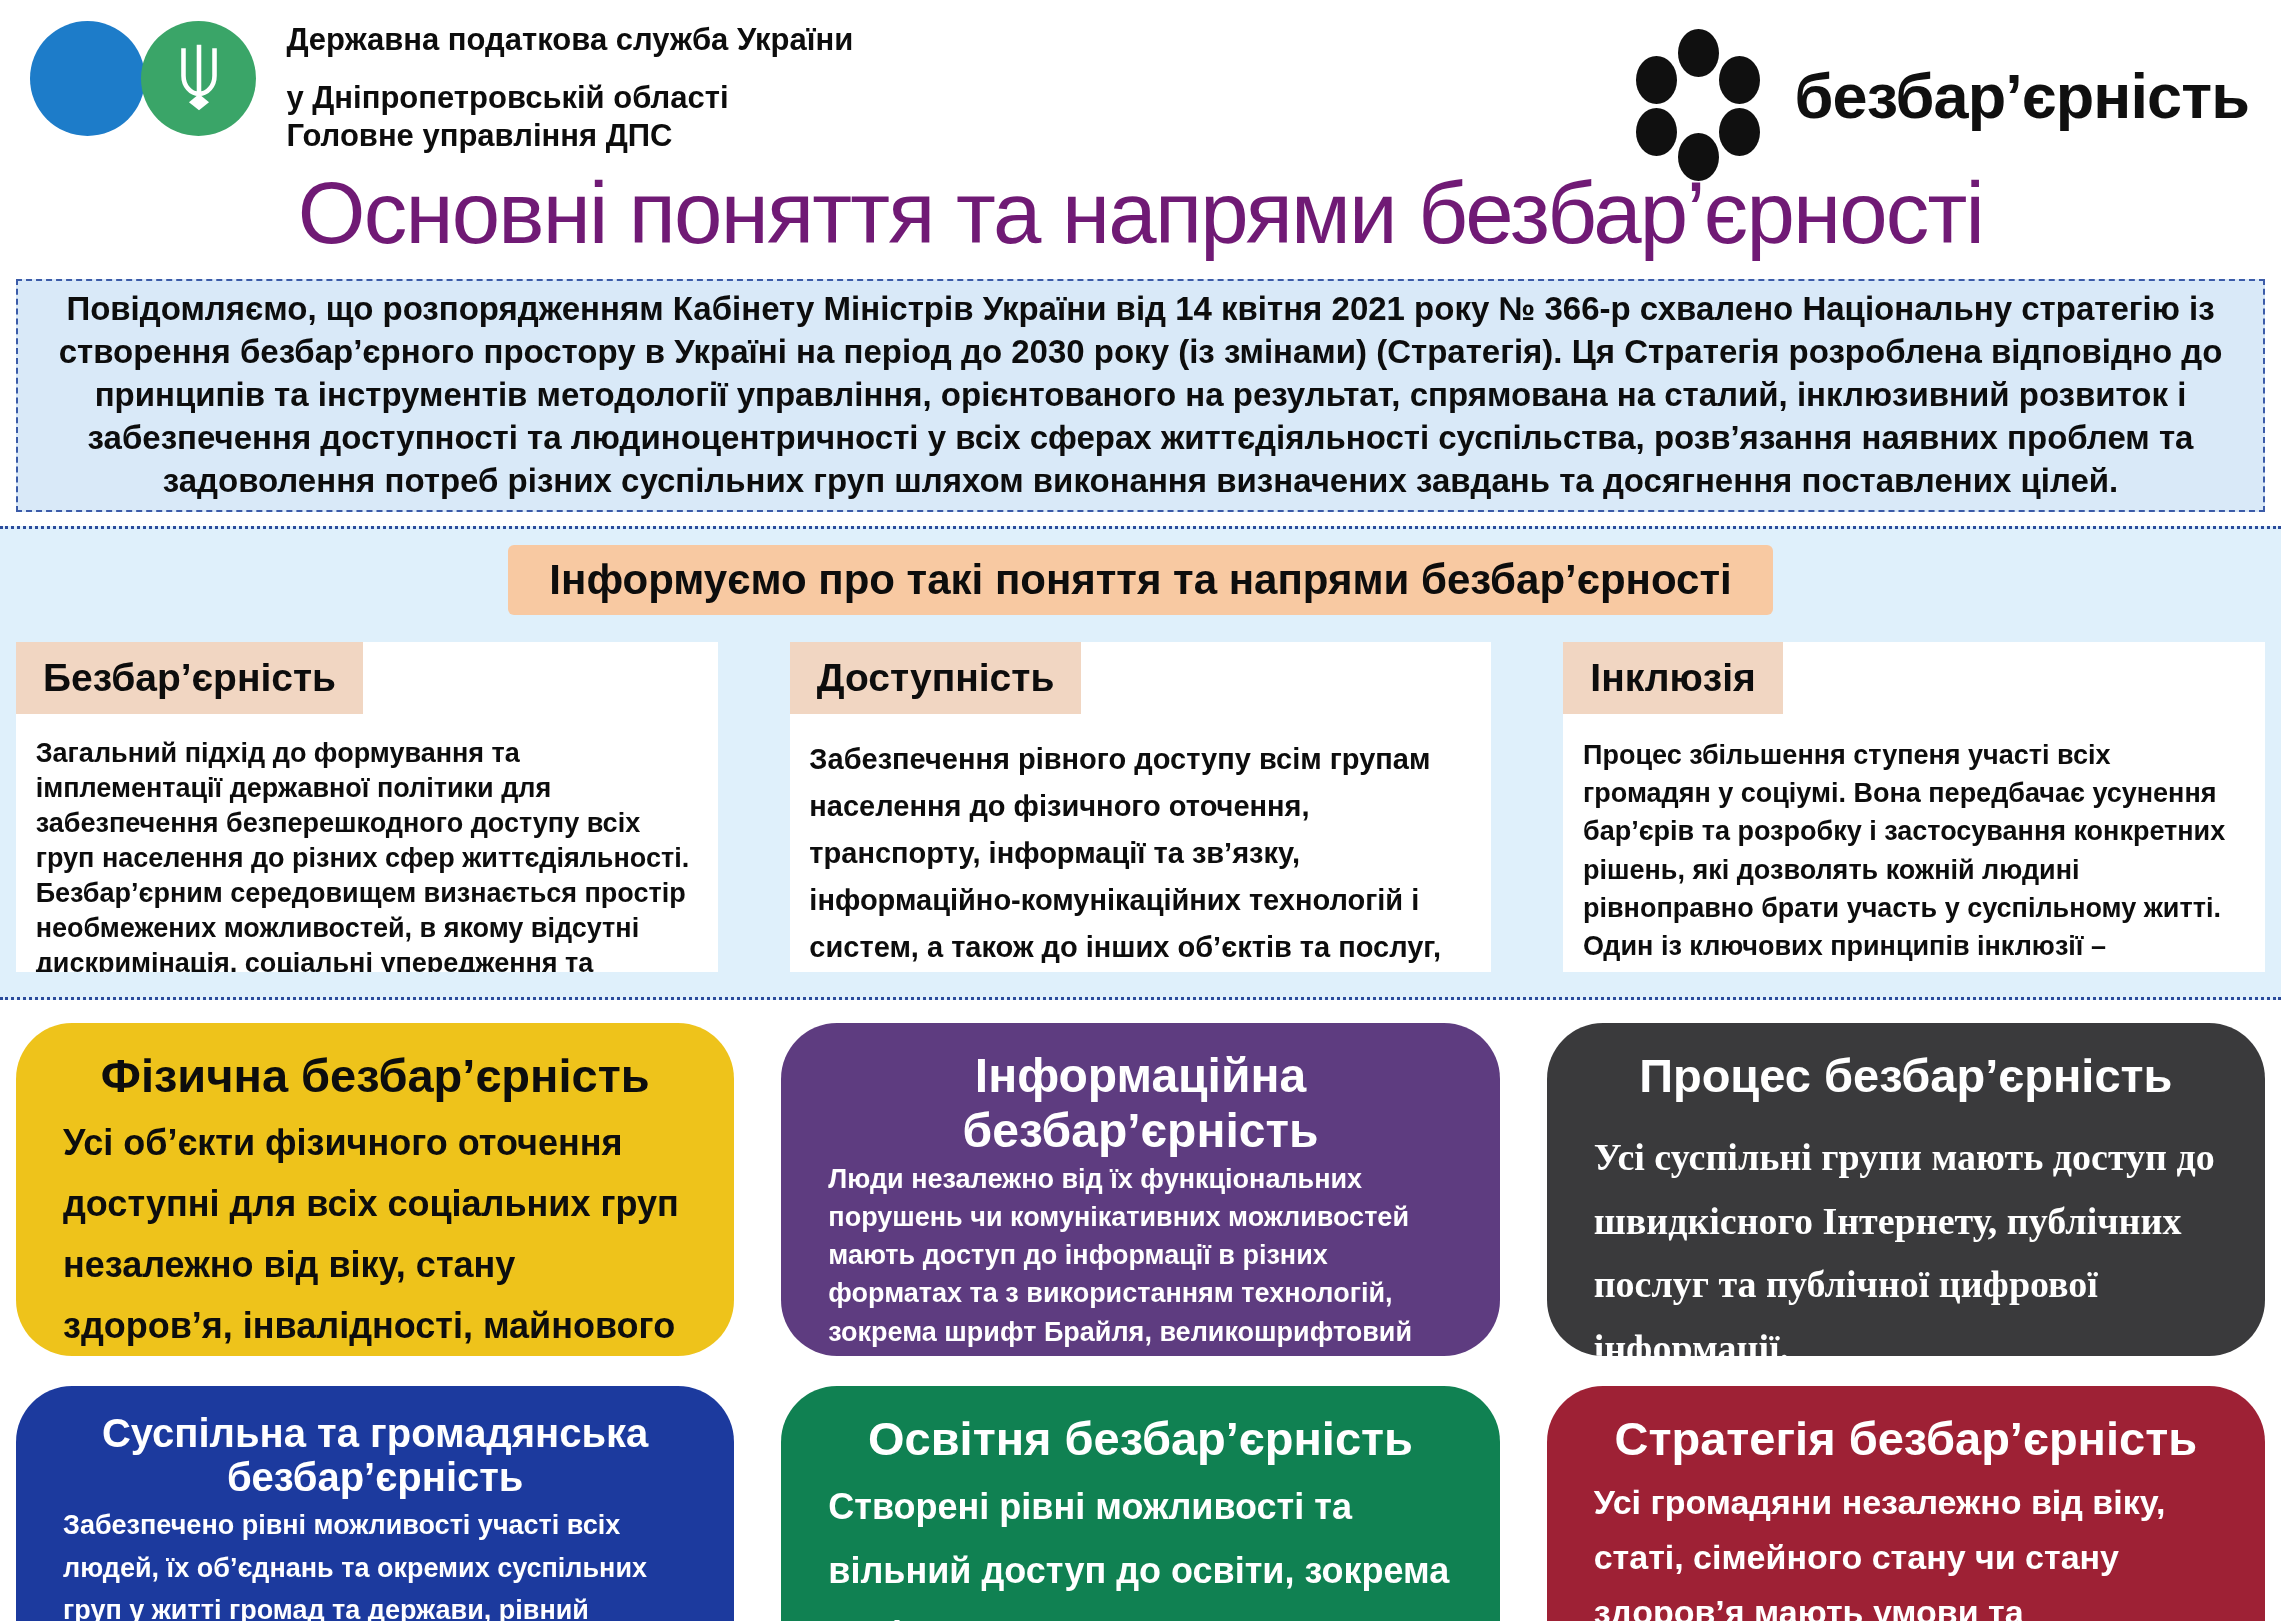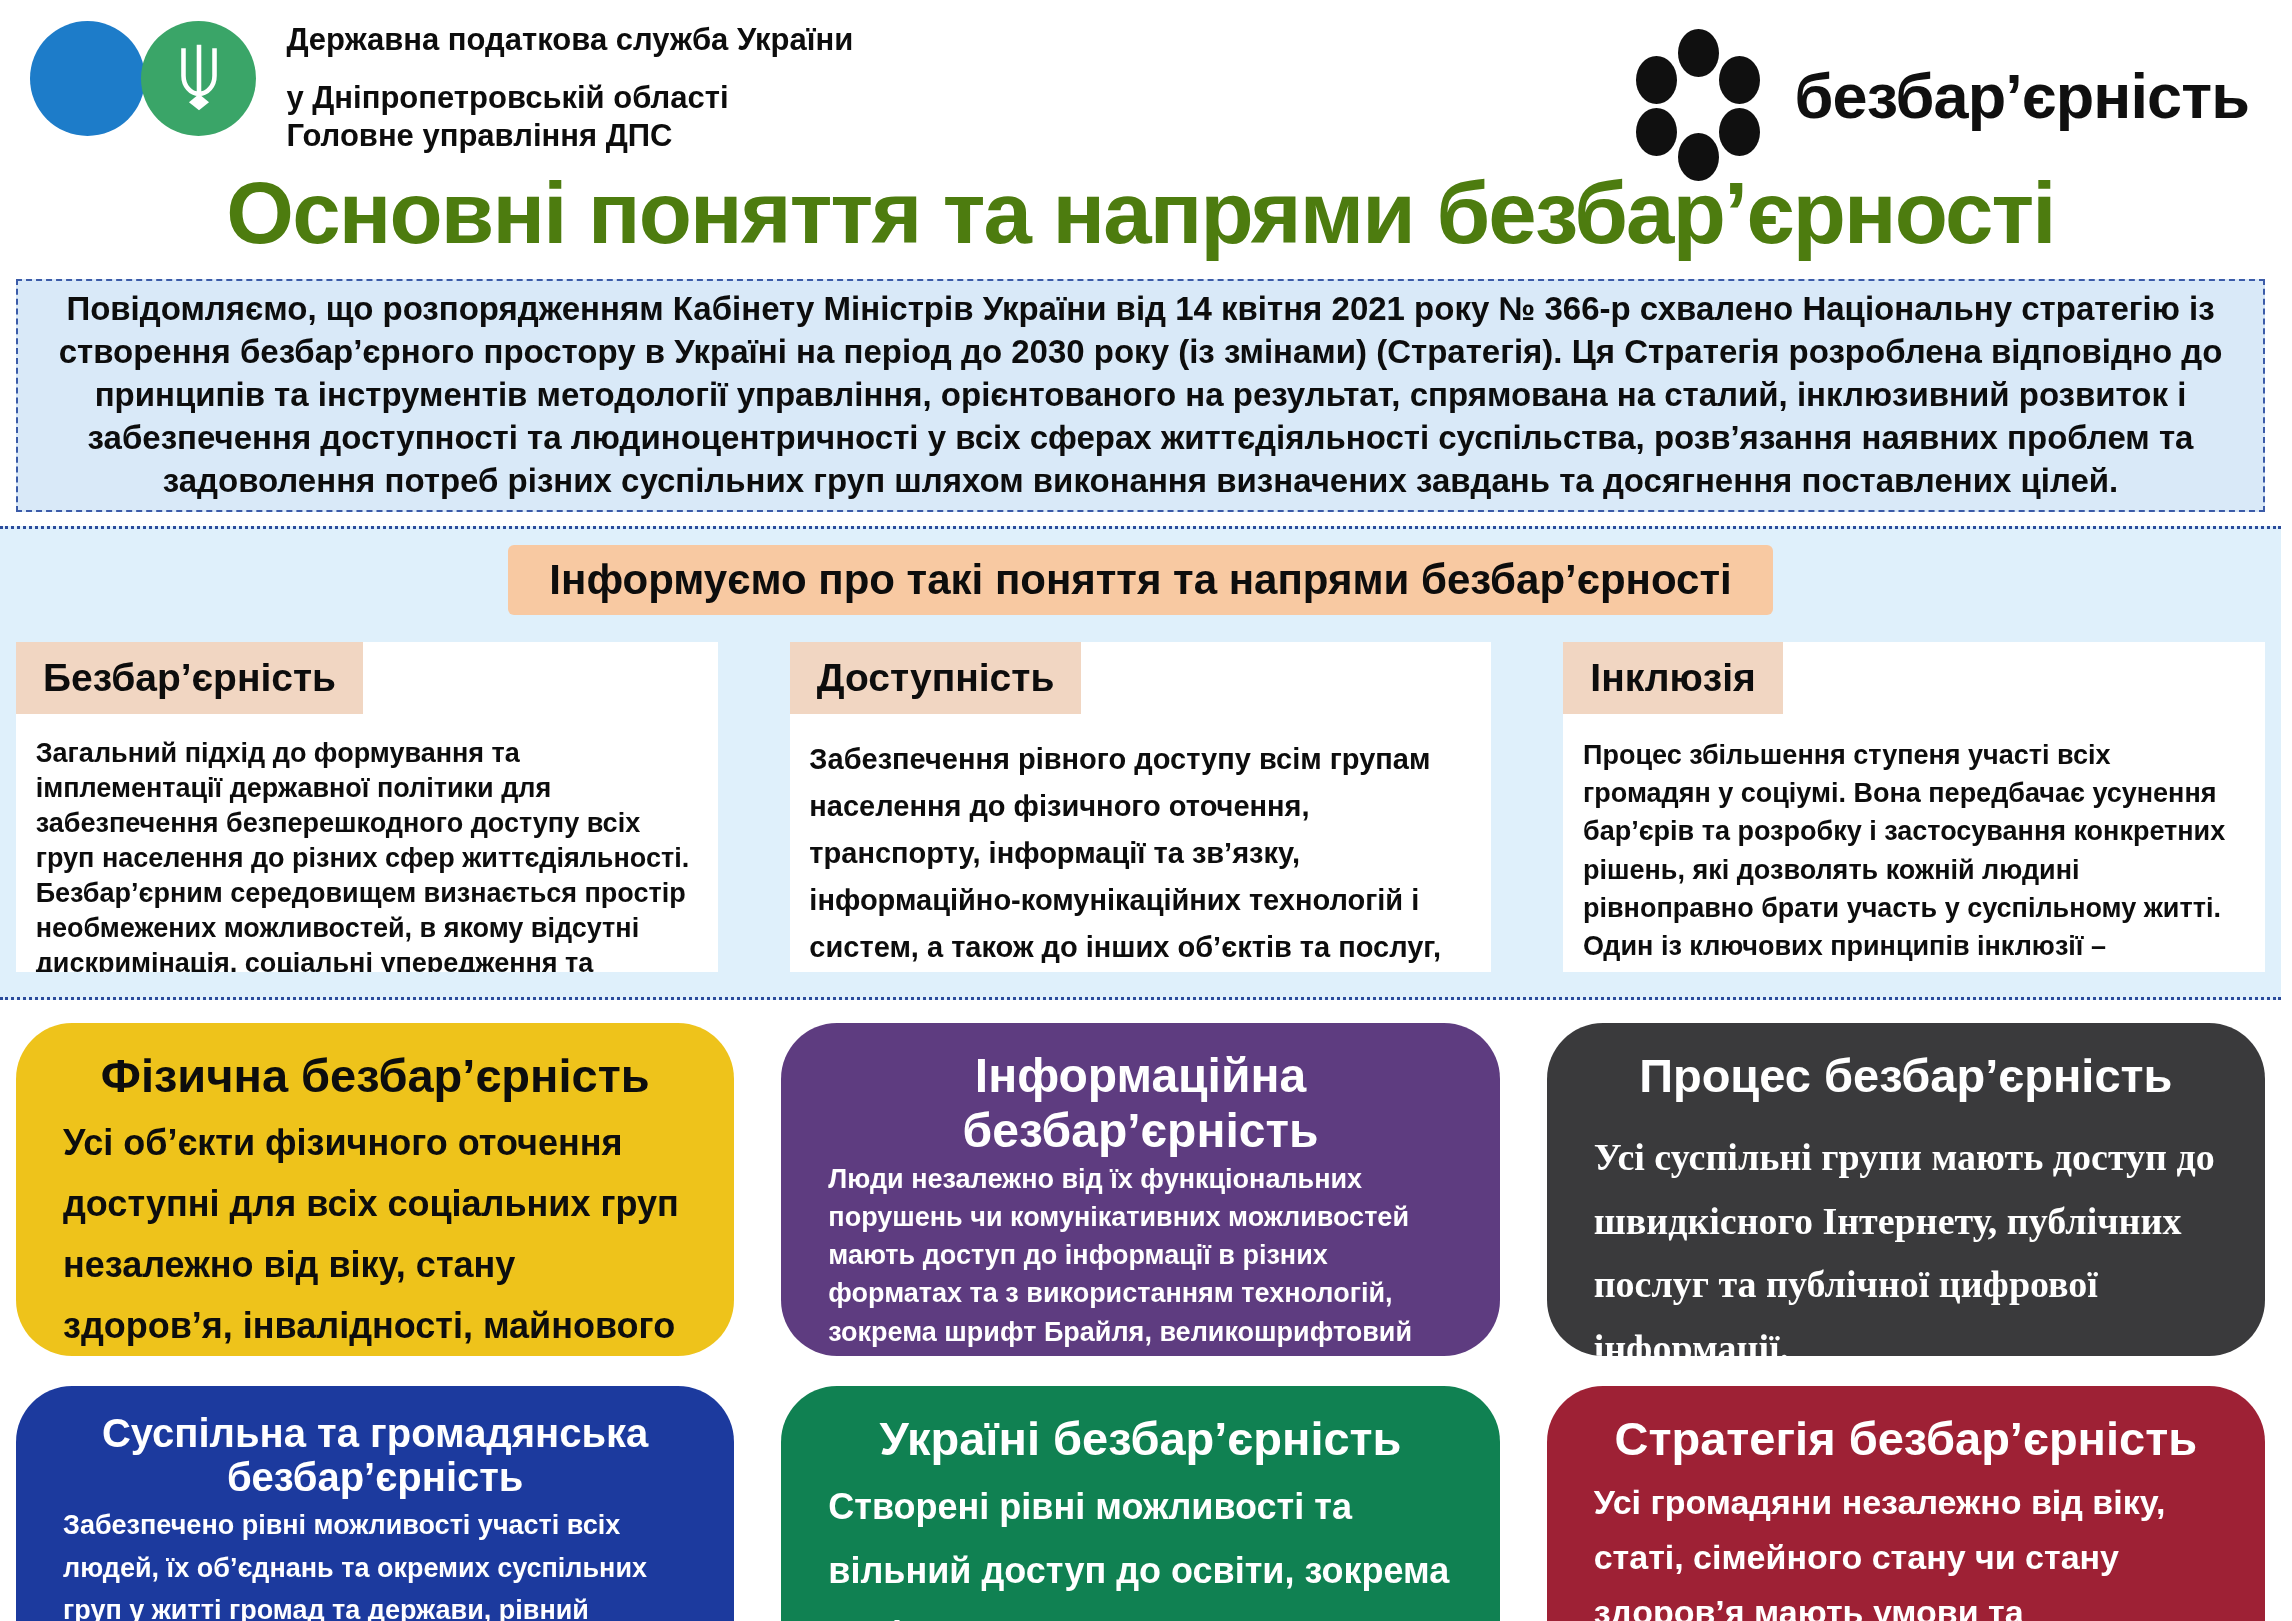--- a/index.html
+++ b/index.html
@@ -21,21 +21,21 @@
   .dot{position:absolute;width:41px;height:48px;border-radius:50%;background:#101010;}
   .dot.d1{left:47px;top:0;}
   .dot.d2{left:5.4px;top:27px;}
   .dot.d3{left:88px;top:27px;}
   .dot.d4{left:5.4px;top:79px;}
   .dot.d5{left:88px;top:79px;}
   .dot.d6{left:47px;top:104px;}
   .wordmark{font-size:63px;font-weight:800;letter-spacing:-0.9px;color:#101010;}
 
   
-  .title{text-align:center;font-size:87px;font-weight:700;letter-spacing:-1.8px;margin:5.4px 0 16px;color:#4d7c0f;}
+  .title{text-align:center;font-size:87px;font-weight:400;letter-spacing:-1.8px;margin:5.4px 0 16px;color:#701a75;}
 
   
   .intro{margin:0 16px;background:var(--intro-bg);border:2.7px dashed var(--intro-border);
          padding:7px 25px;text-align:center;font-size:33px;line-height:1.3;font-weight:700;}
 
   
   .band{margin-top:14.3px;background:var(--band-bg);border-top:3.6px dotted var(--divider);
         border-bottom:3.6px dotted var(--divider);padding:12.5px 16px 25px;}
   .banner{width:max-content;margin:3.6px auto 0;background:var(--banner-bg);border-radius:6px;
           padding:10.7px 41px;font-size:42px;font-weight:800;}
@@ -130,21 +130,21 @@
     </div>
     <div class="card c2" style="background: rgb(58, 58, 60); color: rgb(255, 255, 255);">
       <h3>Процес безбар’єрність</h3>
       <div class="body">Усі суспільні групи мають доступ до швидкісного Інтернету, публічних послуг та публічної цифрової інформації.</div>
     </div>
     <div class="card c3" style="background: rgb(28, 58, 158); color: rgb(255, 255, 255);">
       <h3>Суспільна та громадянська безбар’єрність</h3>
       <div class="body">Забезпечено рівні можливості участі всіх людей, їх об’єднань та окремих суспільних груп у житті громад та держави, рівний доступ до суспільно-політичного та культурного життя, сприятливе середовище для фізичного розвитку та самореалізації, а також інклюзивне середовище як передумова для участі в усіх формах суспільного життя та громадської активності.</div>
     </div>
     <div class="card c4" style="background: rgb(16, 129, 82); color: rgb(255, 255, 255);">
-      <h3>Україні безбар’єрність</h3>
+      <h3>Освітня безбар’єрність</h3>
       <div class="body">Створені рівні можливості та вільний доступ до освіти, зокрема освіти протягом життя, а також здобуття іншої професії, підвищення кваліфікації та опанування додаткових компетентностей.</div>
     </div>
     <div class="card c5" style="background: rgb(158, 33, 53); color: rgb(255, 255, 255);">
       <h3>Стратегія безбар’єрність</h3>
       <div class="body">Усі громадяни незалежно від віку, статі, сімейного стану чи стану здоров’я мають умови та можливості для працевлаштування, отримання фінансових та інших ресурсів для заняття підприємництвом чи самозайнятістю.</div>
     </div>
   </div>
 
 </div>
 

